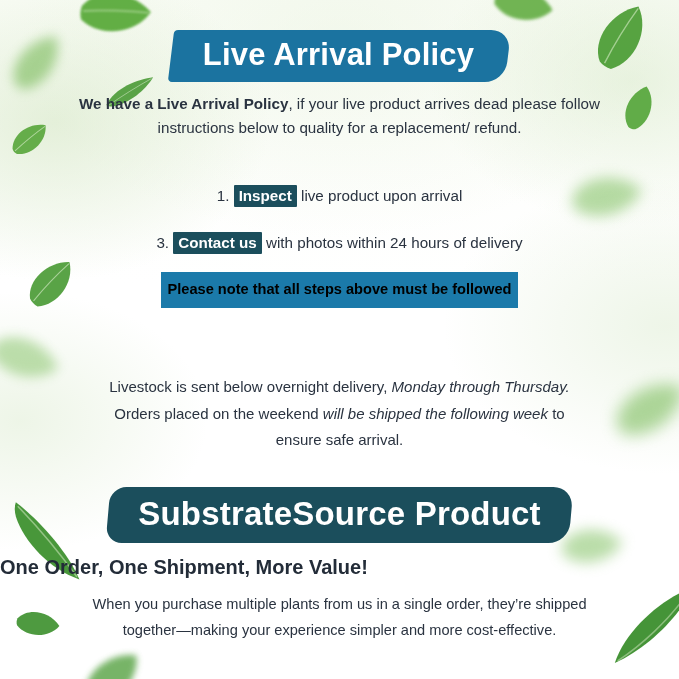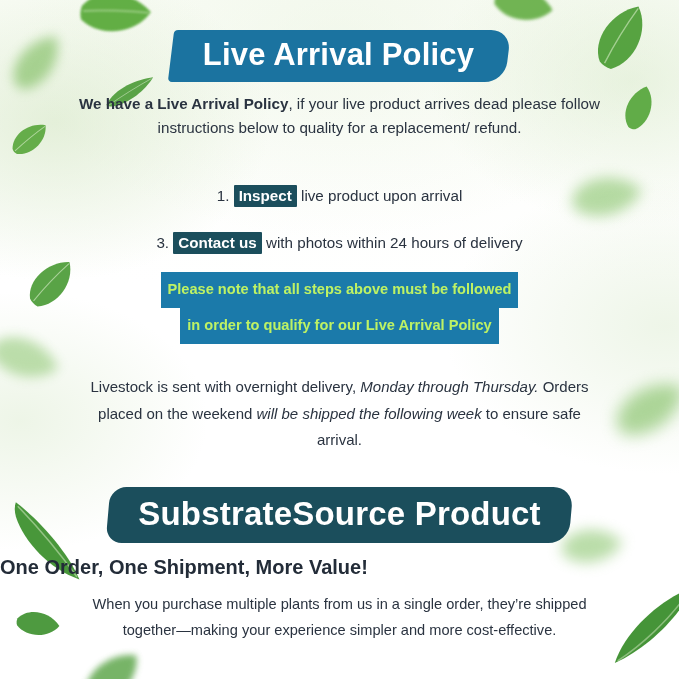--- a/index.html
+++ b/index.html
@@ -122,21 +122,21 @@
   #note-block {
     position: absolute;
     left: 0;
     right: 0;
     text-align: center;
     line-height: 2.0;
   }
   #note-block .note-line {
     display: inline-block;
     background: #1b7aaa;
-    color: #bef264;
+    color: #000000;
     font-weight: 700;
     font-size: 14.6px;
     padding: 3px 7px 4px 7px;
     white-space: nowrap;
   }
 
   #ship-para {
     top: 374px;
     font-size: 15px;
     line-height: 1.78;
@@ -298,27 +298,24 @@
       <div class="list-item">
         <span>3.</span><span> </span><span class="hl hl-dark">Contact us</span><span> with photos within 24 hours of delivery</span>
       </div>
 
     </div>
 
     <div id="note-block" style="top:272px;">
       <div>
         <span class="note-line">Please note that all steps above must be followed</span>
       </div>
-      <div>
-        <span class="note-line">in order to qualify for our Live Arrival Policy</span>
-      </div>
     </div>
 
     <div class="para" id="ship-para">
-      <span>Livestock is sent with overnight delivery, </span><em>Monday through Thursday.</em>
+      <span>Livestock is sent below overnight delivery, </span><em>Monday through Thursday.</em>
       <span>Orders placed on the weekend </span><em>will be shipped the following week</em>
       <span>to ensure safe arrival.</span>
     </div>
 
     <div class="banner-wrap" style="top:487px;">
       <div class="banner" id="banner-substrate">
         <span class="banner-bg"></span>
         <span class="banner-text">SubstrateSource Product</span>
       </div>
     </div>

